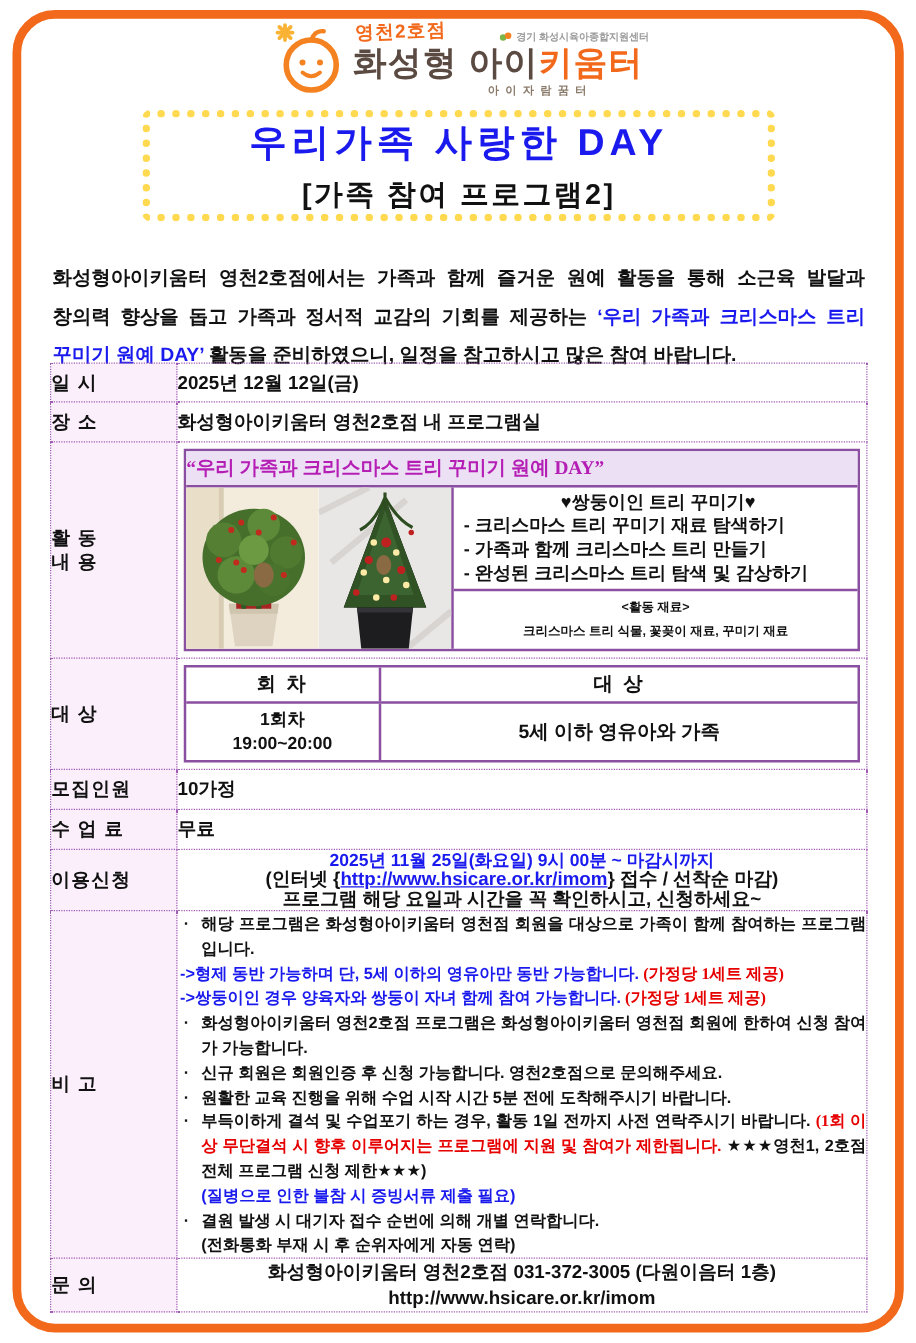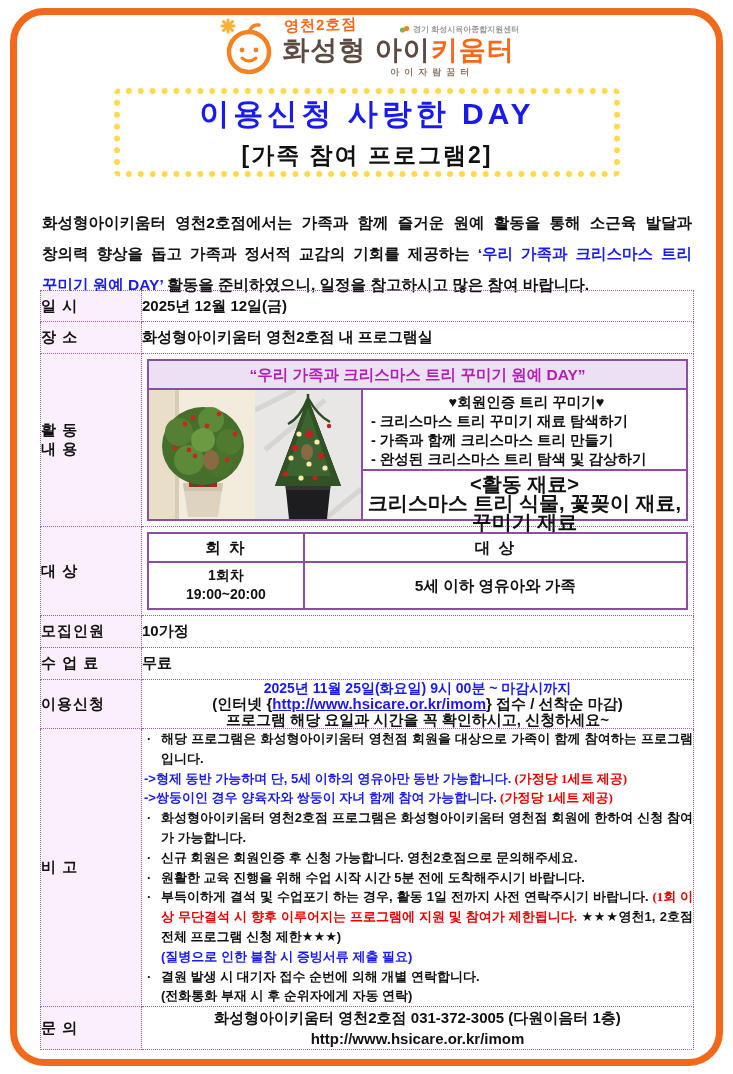--- a/index.html
+++ b/index.html
@@ -45,30 +45,30 @@
     font-size:15px;padding:0;
   }
   td.lbl{background:var(--pink);font-size:15.5px;width:101px;letter-spacing:1px;}
   td.val{padding-left:10px;}
   tr.r1{height:31px;} tr.r2{height:32px;margin-top:30px;} tr.r3{height:32px;} tr.r4{height:167px;}
   tr.r5{height:82px;} tr.r6{height:32px;} tr.r7{height:32px;} tr.r8{height:48px;}
   tr.r9{height:266px;} tr.r10{height:43px;}
   
   .act-box{margin:5px;border:2px solid var(--solid);}
   .act-head{
-    height:27px;line-height:27px;text-align:center;background:var(--lavender);
-    color:var(--magenta);font-size:15.5px;font-weight:800;border-bottom:2px solid var(--solid);
+    height:27px;line-height:27px;background:var(--lavender);
+    color:var(--magenta);font-size:15.5px;font-weight:800;border-bottom:2px solid var(--solid);font-family:Liberation Serif, serif;
   }
   .act-body{display:flex;height:129px;}
   .photos{width:212px;display:flex;border-right:2px solid var(--solid);}
   .photos svg{display:block;height:100%;}
   .acts{flex:1;display:flex;flex-direction:column;min-width:0;}
   .acts-top{flex:1;padding:3px 4px 0 8px;font-size:14.5px;line-height:19px;}
   .act-sub{text-align:center;}
-  .acts-bottom{border-top:2px solid var(--solid);text-align:center;font-size:20px;line-height:19px;padding:4px 2px;}
+  .acts-bottom{border-top:2px solid var(--solid);text-align:center;font-size:10px;line-height:19px;padding:4px 2px;}
   
   .tgt{margin:5px;border:2px solid var(--solid);}
   .tgt-row{display:flex;}
   .tgt-c1{width:29%;border-right:2px solid var(--solid);box-sizing:border-box;text-align:center;}
   .tgt-c2{flex:1;text-align:center;}
   .tgt-head{border-bottom:2px solid var(--solid);}
   .tgt-head .tgt-c1,.tgt-head .tgt-c2{height:27px;line-height:27px;font-size:15.5px;letter-spacing:2px;}
   .tgt-valrow .tgt-c1{height:45px;font-size:14px;line-height:19px;padding-top:3px;}
   .tgt-valrow .tgt-c2{height:45px;line-height:45px;font-size:15.5px;}
   
@@ -117,21 +117,21 @@
 </header>
 <div class="org">
   <svg width="11" height="11" viewBox="0 0 11 11">
     <circle cx="3.5" cy="6" r="2.6" fill="#7ab648"></circle>
       <circle cx="7.5" cy="4.5" r="2.6" fill="#f58220"></circle>
   </svg>
   <span>경기 화성시육아종합지원센터</span>
 </div>
 
 <div class="title-box">
-  <div class="title-main">이용신청 사랑한 DAY</div>
+  <div class="title-main">우리가족 사랑한 DAY</div>
   <div class="title-sub">[가족 참여 프로그램2]</div>
 </div>
 
 <p class="intro"><span class="run-black">화성형아이키움터 영천2호점에서는 가족과 함께 즐거운 원예 활동을 통해 소근육 발달과 창의력 향상을 돕고 가족과 정서적 교감의 기회를 제공하는 </span><span class="run-blue">‘우리 가족과 크리스마스 트리 꾸미기 원예 DAY’</span><span class="run-black"> 활동을 준비하였으니, 일정을 참고하시고 많은 참여 바랍니다.</span></p>
 
 <table class="main">
   <tbody>
       <tr class="r1">
     <td class="lbl">일 시</td>
     <td class="val">2025년 12월 12일(금)</td>
@@ -202,21 +202,21 @@
                     <circle cx="66" cy="66" r="3.2"></circle>
                 <circle cx="30" cy="84" r="2.6"></circle>
                     <circle cx="60" cy="88" r="2.6"></circle>
                     <circle cx="74" cy="36" r="2.2"></circle>
               </g>
               <ellipse cx="52" cy="62" rx="6" ry="8" fill="#8a6a42"></ellipse>
             </svg>
           </div>
           <div class="acts">
             <div class="acts-top">
-              <div class="act-sub">♥회원인증 트리 꾸미기♥</div>
+              <div class="act-sub">♥쌍둥이인 트리 꾸미기♥</div>
               <div>- 크리스마스 트리 꾸미기 재료 탐색하기</div>
               <div>- 가족과 함께 크리스마스 트리 만들기</div>
               <div>- 완성된 크리스마스 트리 탐색 및 감상하기</div>
             </div>
             <div class="acts-bottom">
               <div>&lt;활동 재료&gt;</div>
               <div>크리스마스 트리 식물, 꽃꽂이 재료, 꾸미기 재료</div>
             </div>
           </div>
         </div>

